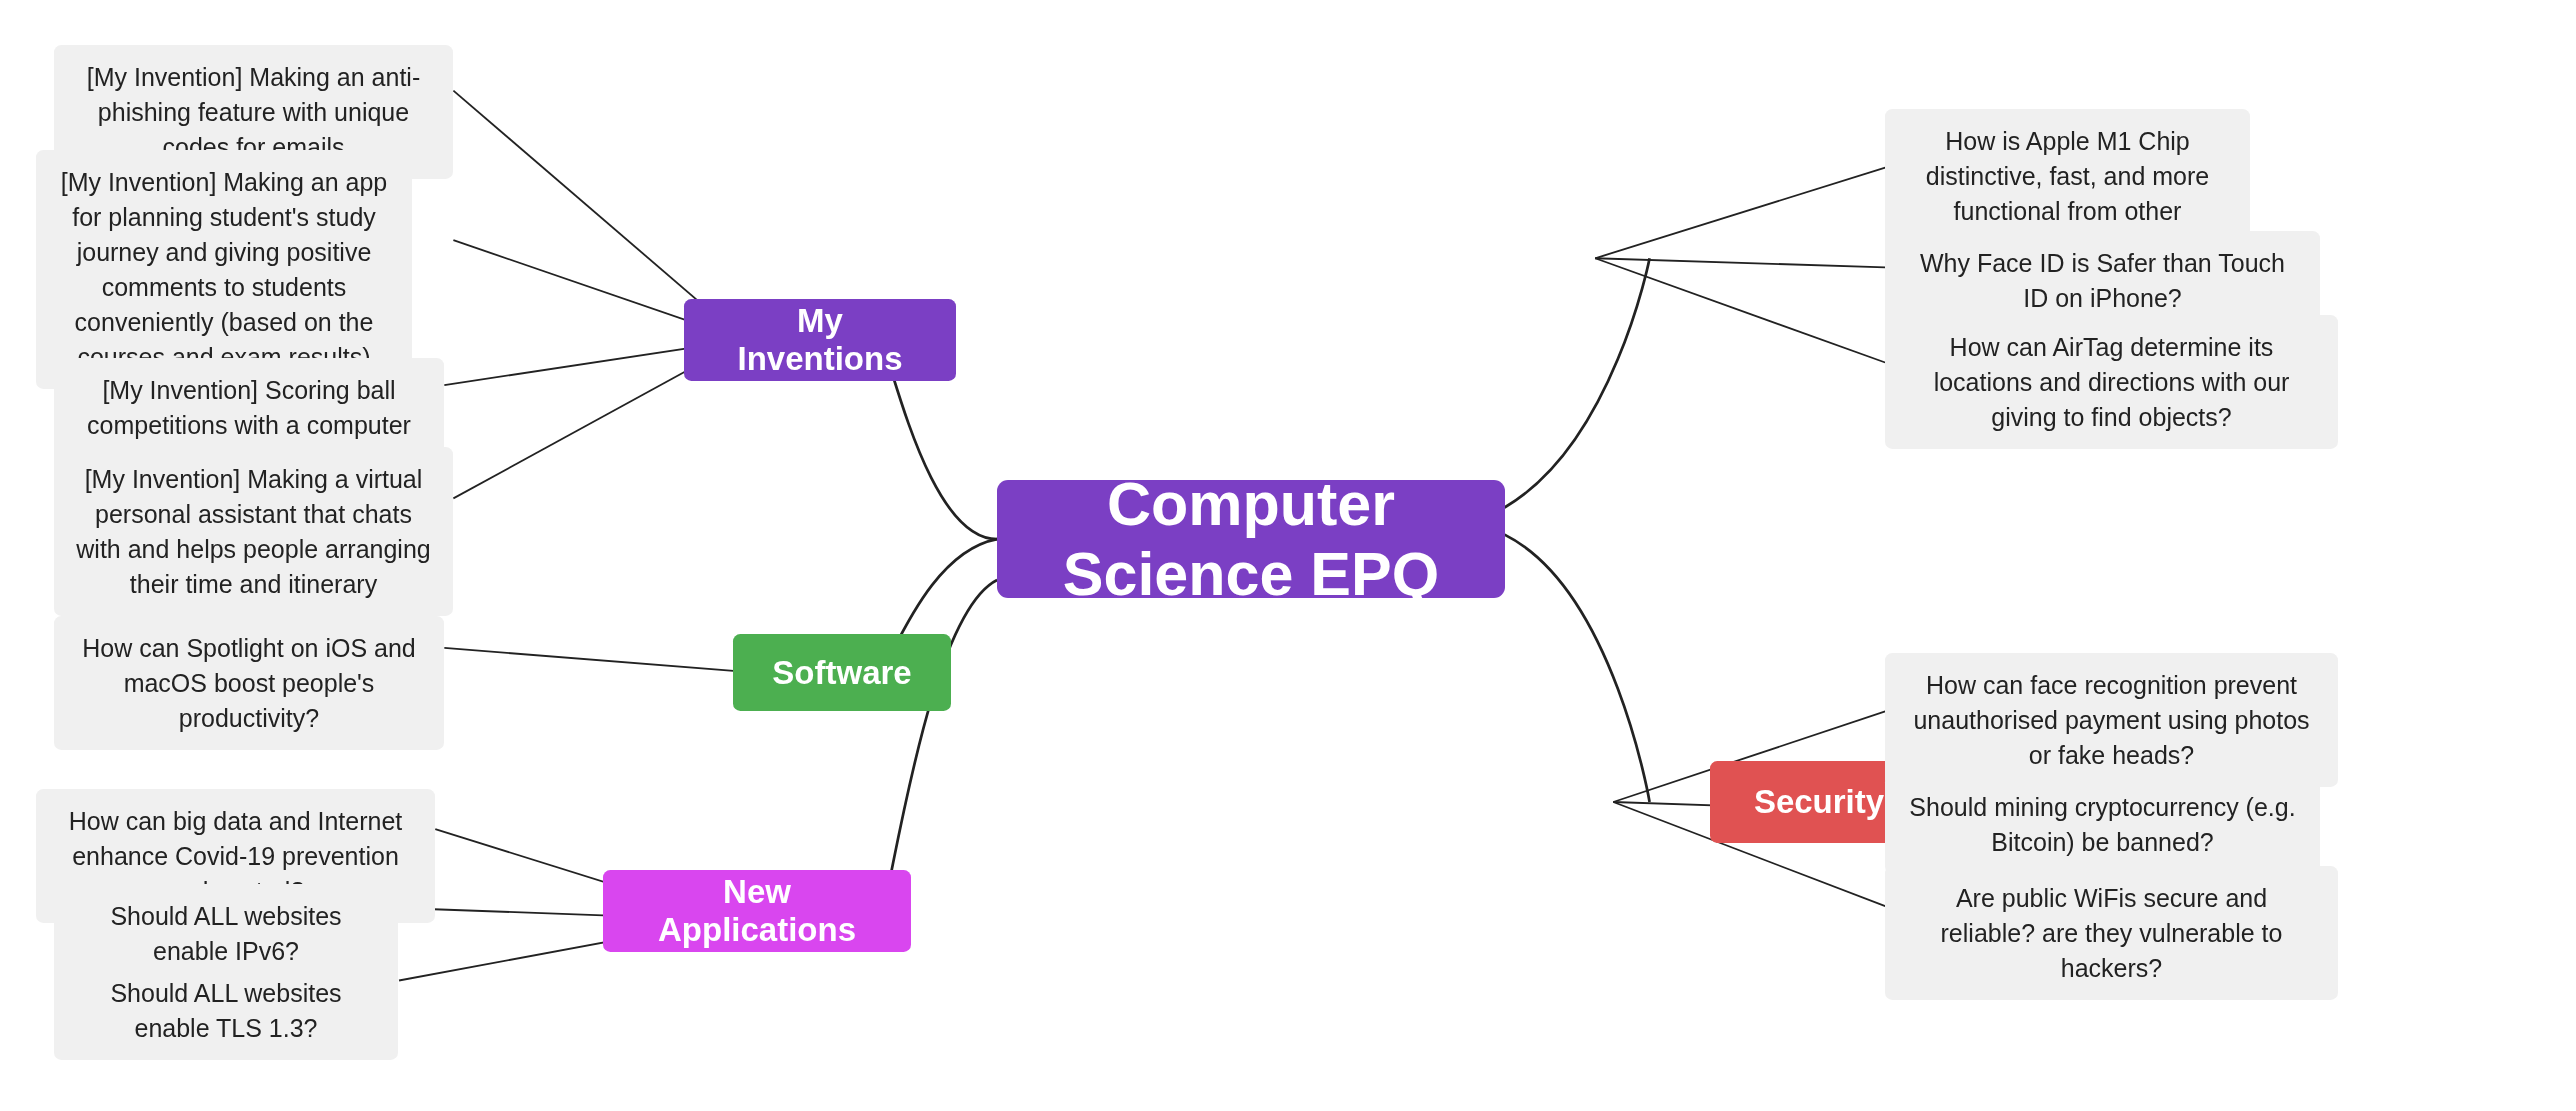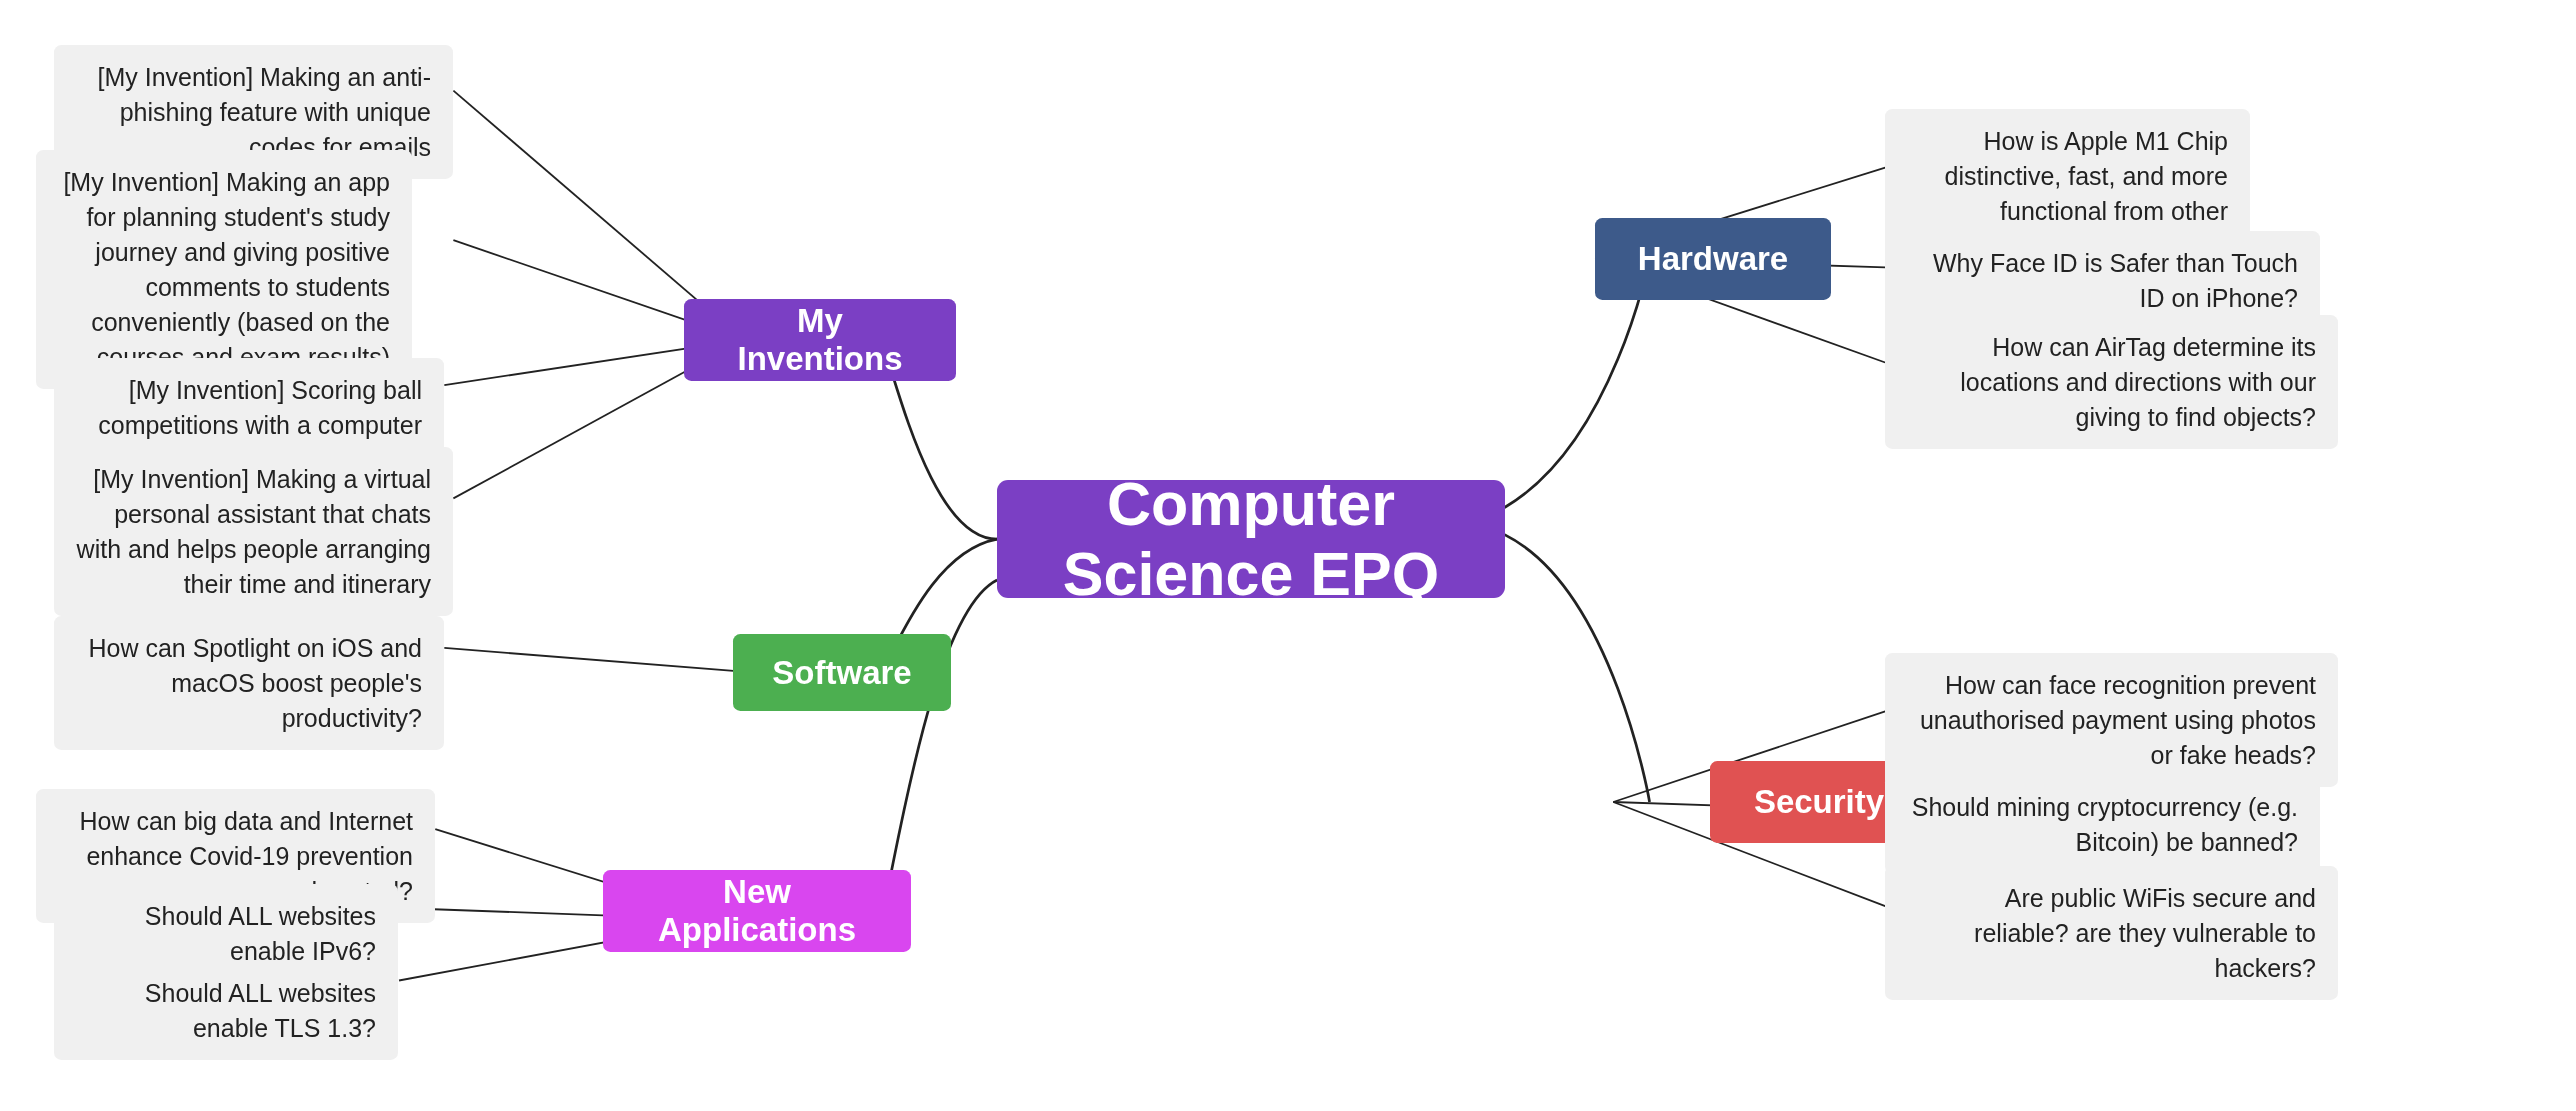--- a/index.html
+++ b/index.html
@@ -59,21 +59,21 @@
     }
     .leaf-box {
       position: absolute;
       background: #f0f0f0;
       border-radius: 7.3px;
       padding: 14.5px 22px;
       font-size: 25px;
       color: #222;
       font-weight: 400;
       line-height: 1.4;
-      text-align: right;
+      text-align: center;
     }
   </style>
 </head>
 <body>
 
 <div class="mind-map-container">
 
   <svg class="connections" viewBox="0 0 2842 1226" width="2576" height="1111">
 
     <path d="M 1100 595 C 1020 595 980 375 970 375" stroke="#222" stroke-width="3" fill="none"></path>
@@ -107,21 +107,20 @@
   </svg>
 
   <div class="node node-center" style="left: 997px; top: 480px; width: 508px; height: 118px;">Computer Science EPQ</div>
 
   <div class="node node-my-inventions" style="left: 684px; top: 299px; width: 272px; height: 82px;">My Inventions</div>
 
   <div class="node node-software" style="left: 733px; top: 634px; width: 218px; height: 77px;">Software</div>
 
   <div class="node node-new-applications" style="left: 603px; top: 870px; width: 308px; height: 82px;">New Applications</div>
 
-  <div class="node node-hardware" style="left: 1595px; top: 218px; width: 236px; height: 82px;">Hardware</div>
 
   <div class="node node-security" style="left: 1710px; top: 761px; width: 218px; height: 82px;">Security</div>
 
   <div class="leaf-box" style="left:54px; top:45px; width:399px;">[My Invention] Making an anti-phishing feature with unique codes for emails</div>
   <div class="leaf-box" style="left:36px; top:150px; width:376px;">[My Invention] Making an app for planning student's study journey and giving positive comments to students conveniently (based on the courses and exam results)</div>
   <div class="leaf-box" style="left:54px; top:358px; width:390px;">[My Invention] Scoring ball competitions with a computer and cameras</div>
   <div class="leaf-box" style="left:54px; top:447px; width:399px;">[My Invention] Making a virtual personal assistant that chats with and helps people arranging their time and itinerary</div>
   <div class="leaf-box" style="left:54px; top:616px; width:390px;">How can Spotlight on iOS and macOS boost people's productivity?</div>
   <div class="leaf-box" style="left:36px; top:789px; width:399px;">How can big data and Internet enhance Covid-19 prevention and control?</div>
   <div class="leaf-box" style="left:54px; top:884px; width:344px;">Should ALL websites enable IPv6?</div>

